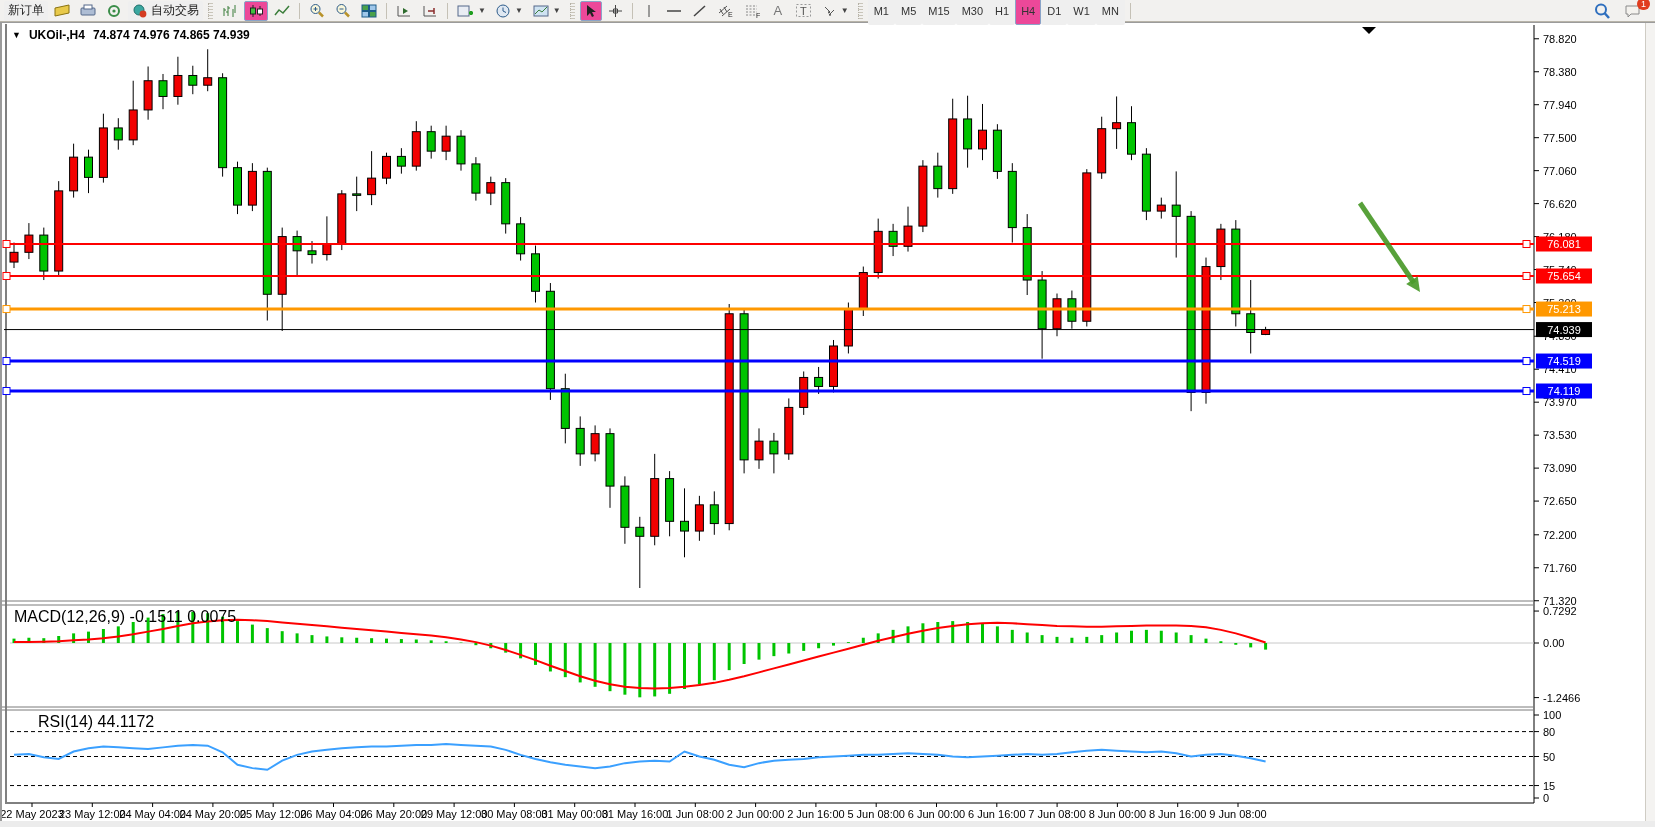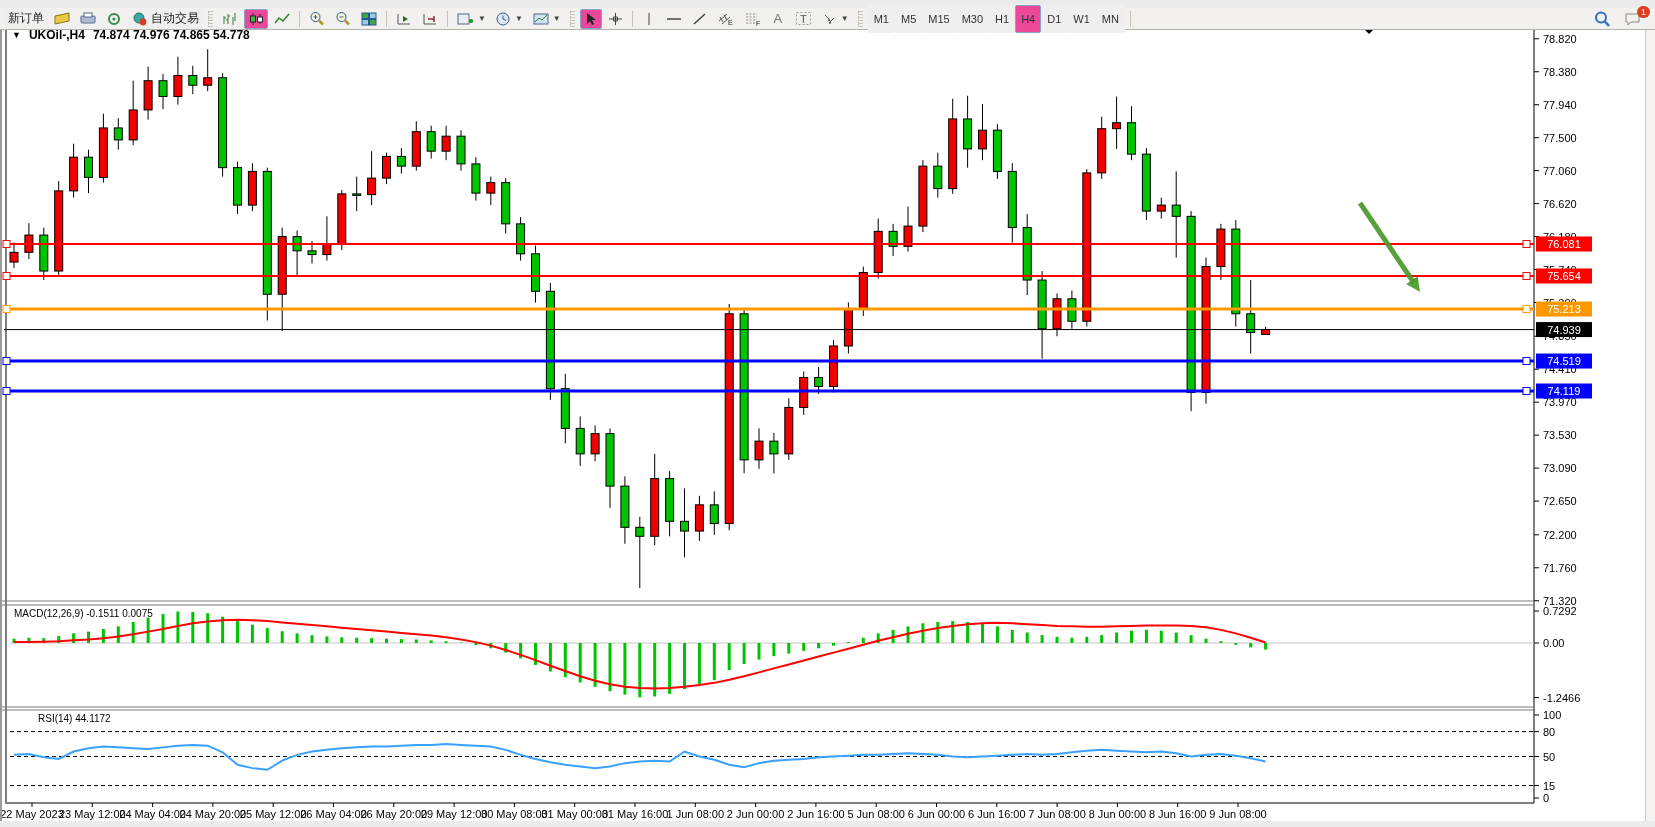--- a/index.html
+++ b/index.html
@@ -2,21 +2,21 @@
 <html><head>
 <meta charset="utf-8">
 <style>
   * { margin:0; padding:0; box-sizing:border-box; }
   html,body { width:1655px; height:827px; overflow:hidden;
     font-family:"Liberation Sans", sans-serif; background:#ececec; }
 
   
   .toolbar { position:absolute; left:0; top:0; width:1655px; height:22px;
     background:#f2f1ef; border-bottom:1px solid #b8b4a9;
-    display:flex; align-items:center; padding:0 4px; gap:2px; z-index:5;margin-top:8px; }
+    display:flex; align-items:center; padding:0 4px; gap:2px; z-index:5; }
   .tb-grip { width:5px; height:16px; margin:0 3px;
     background:repeating-linear-gradient(0deg,#c9c5ba 0 1px,transparent 1px 3px);
     border-left:1px dotted #b5b1a6; }
   .tb-sep { width:1px; height:16px; background:#c5c1b6; margin:0 3px; }
   .tb-btn { height:20px; min-width:22px; display:flex; align-items:center; justify-content:center;
     gap:3px; padding:0 3px; border:1px solid transparent; border-radius:2px;
     font-size:12px; color:#222; cursor:default; }
   .tb-btn.active { background:#ec4899; border:1px solid #8aa4c8; }
   .tb-btn .lbl { white-space:nowrap; }
   .tb-btn .dd { font-size:8px; color:#444; margin-left:1px; }
@@ -25,21 +25,21 @@
   .badge { position:absolute; top:-4px; right:-6px; background:#e03c1e; color:#fff;
     font-size:9px; border-radius:7px; padding:0 4px; height:12px; line-height:12px; }
 
   
   .chart-window { position:absolute; left:0; top:22px; width:1655px; height:799px;
     background:#ffffff; border-left:2px solid #9b9b9b; border-top:1px solid #9b9b9b; }
   #chart-canvas { position:absolute; left:0; top:0; }
   .chart-title { position:absolute; left:10px; top:5px; font-size:12px; font-weight:bold;
     color:#000; display:flex; gap:8px; align-items:center; z-index:3; }
   .chart-title .tri { font-size:9px; }
-  .panel-label { position:absolute; font-size:10px; color:#000; z-index:3; left:12px; }
+  .panel-label { position:absolute; font-size:16px; color:#000; z-index:3; left:12px; }
   .macd-label { top:585px; }
   .rsi-label  { top:690px;padding-left:24px; }
 
   .scroll-strip { position:absolute; right:0; top:0; width:10px; height:799px;
     background:#f4f3f1; border-left:1px solid #cfccc4; }
   .bottom-strip { position:absolute; left:0; top:821px; width:1655px; height:6px; background:#ececec; }
 
   svg text { font-family:"Liberation Sans", sans-serif; }
 </style>
 </head>
@@ -232,21 +232,21 @@
         </svg>
       <span class="badge">1</span>
     </span>
   </div>
 </div>
 
 <div class="chart-window">
   <div class="chart-title">
     <span class="tri">▼</span>
     <span>UKOil-,H4</span>
-    <span>74.874 74.976 74.865 54.778</span>
+    <span>74.874 74.976 74.865 74.939</span>
   </div>
   <div class="panel-label macd-label">
     <span>MACD(12,26,9)</span> <span>-0.1511 0.0075</span>
   </div>
   <div class="panel-label rsi-label">
     <span>RSI(14)</span> <span>44.1172</span>
   </div>
   <svg id="chart-canvas" width="1655" height="799">
       <g>
         <line x1="1532" y1="2" x2="1532" y2="780" stroke="#000" stroke-width="1"></line>

